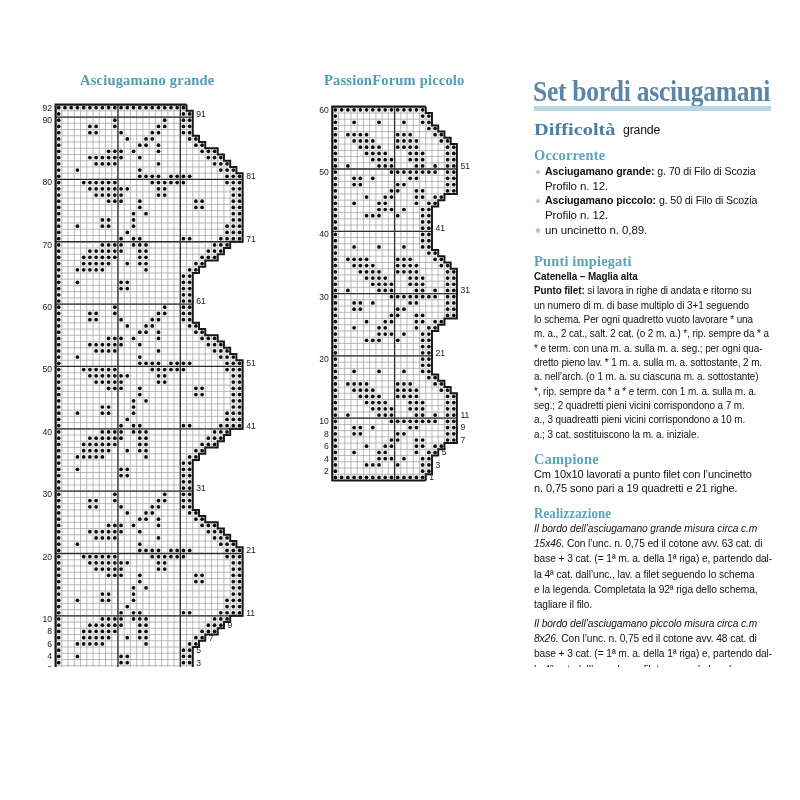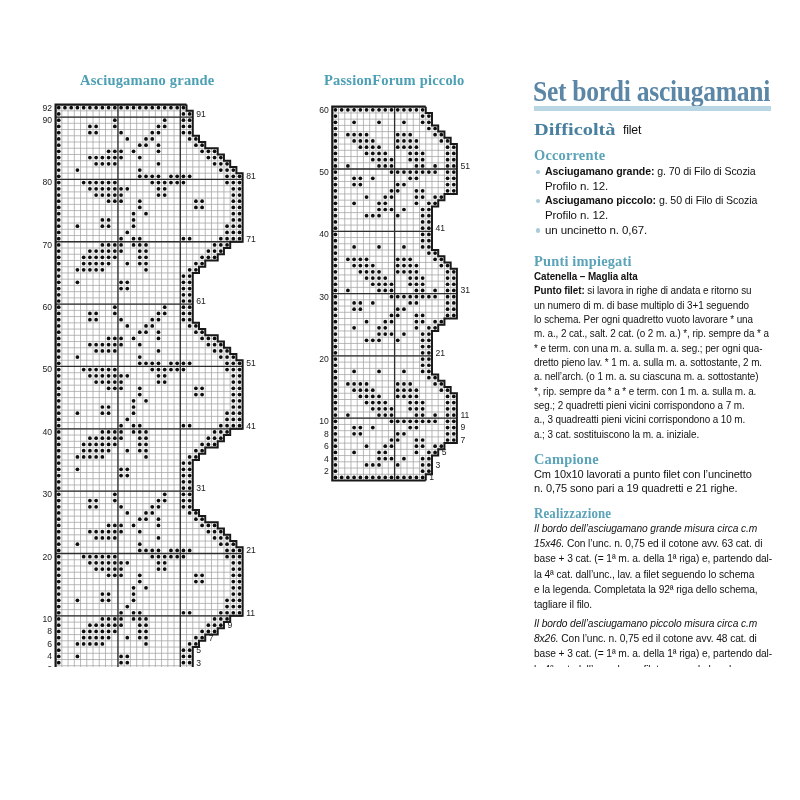--- a/index.html
+++ b/index.html
@@ -1317,33 +1317,33 @@
       </g>
     </svg>
 
 
 <div class="abs ser" style="left:533px;top:76px;font-weight:bold;font-size:28.5px;color:#5b86a6;letter-spacing:-0.3px;transform:scaleX(0.896);transform-origin:0 0;white-space:nowrap">Set bordi asciugamani</div>
 
 <div class="abs" style="left:534px;top:105.5px;width:237px;height:5.5px;background:#b9d6e4"></div>
 
 <div class="abs ser" style="left:534px;top:119.5px;font-weight:bold;font-size:17px;color:#49809f;transform:scaleX(1.2);transform-origin:0 0;white-space:nowrap">Difficoltà</div>
 
-<div class="abs" style="left:623px;top:122.5px;font-size:12.3px;color:#111;letter-spacing:-0.2px;white-space:nowrap">filet</div>
+<div class="abs" style="left:623px;top:122.5px;font-size:12.3px;color:#111;letter-spacing:-0.2px;white-space:nowrap">grande</div>
 
 <div class="abs head" style="left:534px;top:146px">Occorrente</div>
 
 <div class="abs body" style="left:534px;top:164.3px">
 <span class="abs" style="left:1.5px;top:5.4px;width:4.6px;height:4.6px;border-radius:50%;background:#a7cbda"></span>
 <span class="abs" style="left:11px;top:0;transform:scaleX(0.92);transform-origin:0 0"><b>Asciugamano grande:</b> g. 70 di Filo di Scozia</span>
 <span class="abs" style="left:11px;top:14.6px">Profilo n. 12.</span>
 <span class="abs" style="left:1.5px;top:34.6px;width:4.6px;height:4.6px;border-radius:50%;background:#a7cbda"></span>
 <span class="abs" style="left:11px;top:29.2px;transform:scaleX(0.92);transform-origin:0 0"><b>Asciugamano piccolo:</b> g. 50 di Filo di Scozia</span>
 <span class="abs" style="left:11px;top:43.8px">Profilo n. 12.</span>
 <span class="abs" style="left:1.5px;top:63.8px;width:4.6px;height:4.6px;border-radius:50%;background:#a7cbda"></span>
-<span class="abs" style="left:11px;top:58.4px">un uncinetto n. 0,67.</span>
+<span class="abs" style="left:11px;top:58.4px">un uncinetto n. 0,89.</span>
 </div>
 
 <div class="abs head" style="left:534px;top:251.5px">Punti impiegati</div>
 
 <div class="abs body" style="left:534px;top:269px;transform:scaleX(0.86)"><b>Catenella – Maglia alta</b><br>
 <b>Punto filet:</b> si lavora in righe di andata e ritorno su<br>
 un numero di m. di base multiplo di 3+1 seguendo<br>
 lo schema. Per ogni quadretto vuoto lavorare * una<br>
 m. a., 2 cat., salt. 2 cat. (o 2 m. a.) *, rip. sempre da * a<br>
 * e term. con una m. a. sulla m. a. seg.; per ogni qua-<br>

